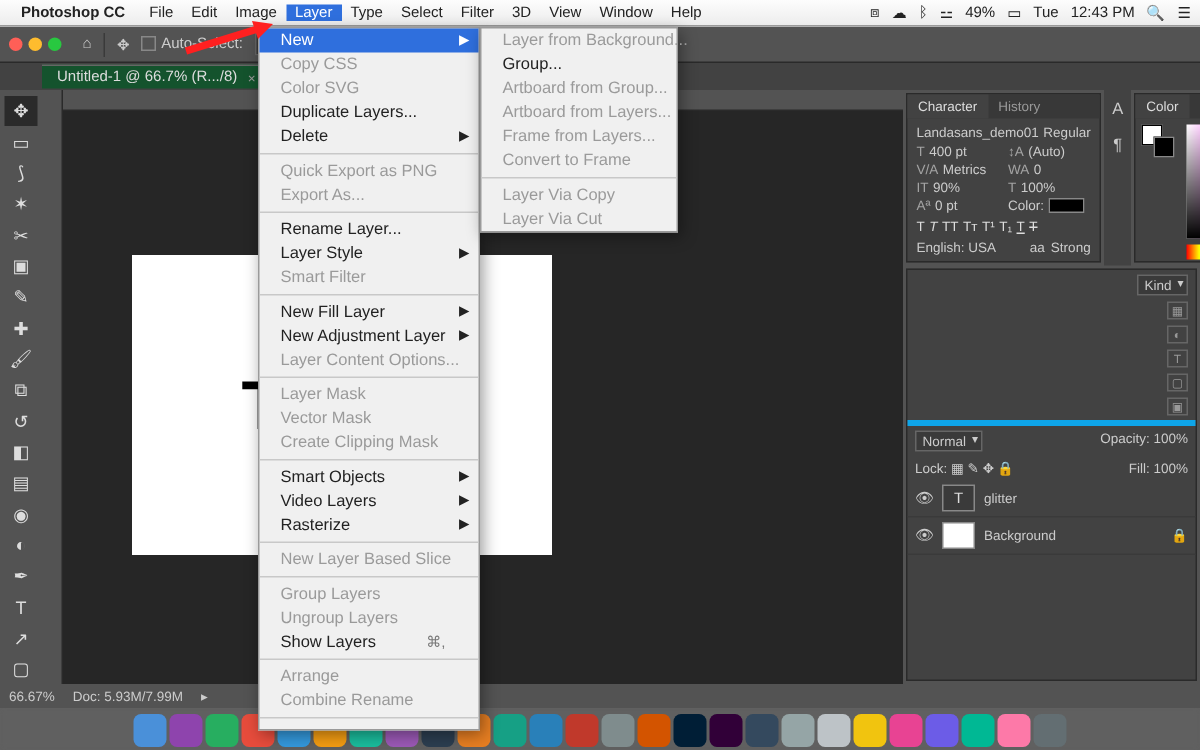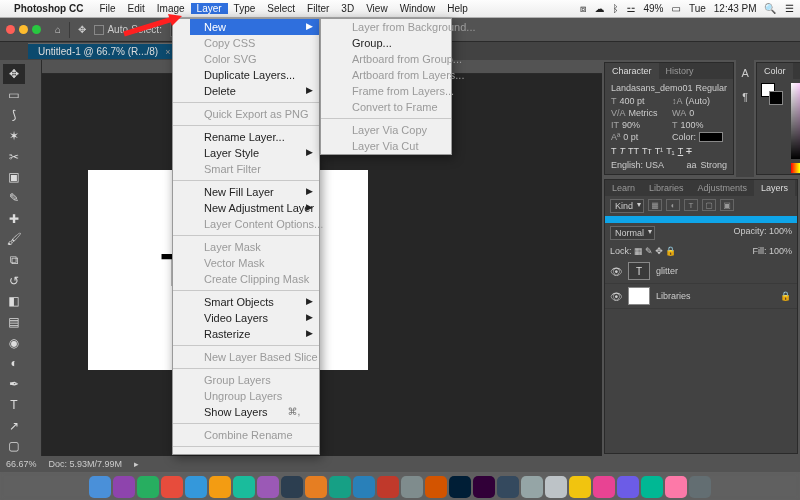--- a/index.html
+++ b/index.html
@@ -19,21 +19,21 @@
 .ps-toolbar { height:24px; background:#535353; border-bottom:1px solid #2a2a2a; display:flex; align-items:center; padding:0 6px; gap:8px; color:#ccc; font-size:10px; }
 .win-dots { display:flex; gap:4px; margin-right:6px;}
 .win-dots span { width:9px; height:9px; border-radius:50%; display:inline-block; }
 .dot-r{background:#ff5f57;} .dot-y{background:#febc2e;} .dot-g{background:#28c840;}
 .ps-toolbar .chk { width:10px;height:10px;border:1px solid #888; display:inline-block; vertical-align:middle; margin-right:3px;}
 .ps-toolbar .sep { width:1px; height:16px; background:#3a3a3a; }
 .ps-toolbar .select-box { background:#3a3a3a; border:1px solid #666; padding:1px 14px 1px 5px; position:relative; }
 .ps-toolbar .select-box:after { content:"▾"; position:absolute; right:3px; top:0; font-size:9px;}
 
 .tab-strip { height:18px; background:#424242; display:flex; align-items:center; padding-left:28px; color:#ddd; font-size:10px; }
-.tab-strip .tab { background:#0c4a6e; padding:2px 10px; border-top:1px solid #666; display:flex; gap:7px; align-items:center;}
+.tab-strip .tab { background:#14532d; padding:2px 10px; border-top:1px solid #666; display:flex; gap:7px; align-items:center;}
 .tab-strip .tab .x { color:#999; font-size:9px;}
 
 .workspace { position:absolute; top:42px; bottom:16px; left:0; right:0; display:flex; }
 
 .left-tools { width:28px; background:#535353; display:flex; flex-direction:column; align-items:center; padding-top:4px; gap:1px; }
 .left-tools .tool { width:22px; height:22px; display:flex; align-items:center; justify-content:center; color:#ddd; font-size:12px; cursor:pointer; }
 .left-tools .tool.active { background:#2a2a2a; }
 
 .canvas-area { flex:1; background:#262626; position:relative; display:flex; align-items:center; justify-content:center; }
 .ruler-h { position:absolute; top:0; left:14px; right:0; height:14px; background:#535353; border-bottom:1px solid #2a2a2a; }
@@ -52,36 +52,36 @@
 .panel-body { padding:4px 6px; }
 .char-grid { display:grid; grid-template-columns:1fr 1fr; gap:2px 6px; font-size:9px;}
 .char-grid .cell { display:flex; align-items:center; gap:3px;}
 .char-grid .iconlet { opacity:.7; }
 .color-gradient { height:76px; background:linear-gradient(to right,#fff,#f0f) ,linear-gradient(to bottom,rgba(0,0,0,0),#000); background-blend-mode:multiply; margin:4px; position:relative;}
 .hue-strip { height:10px; margin:0 4px; background:linear-gradient(to right,red,yellow,lime,cyan,blue,magenta,red);}
 .fgbg { width:22px;height:22px;position:relative; margin:4px;}
 .fgbg .fg{position:absolute;width:14px;height:14px;background:#fff;border:1px solid #000;top:0;left:0;}
 .fgbg .bg{position:absolute;width:14px;height:14px;background:#000;border:1px solid #888;bottom:0;right:0;}
 
-.layers-panel .layer-filter { display:flex; gap:4px; padding:3px 5px; align-items:flex-start; border-bottom:7px solid #0ea5e9;}
+.layers-panel .layer-filter { display:flex; gap:4px; padding:3px 5px; align-items:flex-end; border-bottom:4px solid #0ea5e9;flex-direction:column;}
 .layers-panel .filter-box { background:#3a3a3a; border:1px solid #666; padding:1px 10px 1px 4px; position:relative;}
 .layers-panel .filter-box:after{content:"▾";position:absolute;right:2px;top:0;font-size:8px;}
 .layers-panel .fic { width:14px;height:12px;border:1px solid #666; font-size:8px; display:flex;align-items:center;justify-content:center; color:#999;}
 .layers-panel .opacity-row { display:flex; justify-content:space-between; padding:3px 5px; }
 .layers-panel .layer-item { display:flex; align-items:center; gap:6px; padding:3px 5px; border-bottom:1px solid #3a3a3a;}
 .layers-panel .eye { width:12px; font-size:10px; color:#ccc;}
 .layers-panel .thumb { width:22px;height:18px;background:#fff;border:1px solid #888;}
 .layers-panel .thumb.txt { background:#3a3a3a; color:#ddd; display:flex;align-items:center;justify-content:center;font-size:10px;}
 .layers-panel .lock { margin-left:auto; font-size:9px; color:#aaa;}
 
 .status-bar { position:absolute; bottom:0; left:0; right:0; height:16px; background:#535353; color:#ccc; font-size:9px; display:flex; align-items:center; padding:0 6px; gap:12px;}
 
 
 .dropdown { position:absolute; background:#f0f0f0; border:1px solid #9a9a9a; box-shadow:2px 3px 10px rgba(0,0,0,.4); font-size:11px; color:#222; z-index:50;}
-.dropdown .dm-item { padding:2px 22px 2px 14px; display:flex; justify-content:space-between; white-space:nowrap; position:relative;margin-left:17px;}
+.dropdown .dm-item { padding:2px 22px 2px 14px; display:flex; justify-content:space-between; white-space:nowrap; position:relative;}
 .dropdown .dm-item.disabled { color:#9a9a9a; }
 .dropdown .dm-item.highlight { background:#2f6fdd; color:#fff; }
 .dropdown .dm-item .sub-arrow { position:absolute; right:6px; font-size:9px;}
 .dropdown .dm-sep { height:1px; background:#c8c8c8; margin:3px 0; }
 .dropdown .shortcut { color:#777; margin-left:20px; font-size:10px;}
 .dropdown .dm-item.highlight .shortcut { color:#fff; }
 
 .layer-menu { top:18px; left:172px; width:148px; }
 .new-submenu { top:18px; left:320px; width:132px; }
 
@@ -258,27 +258,20 @@
               </div>
             <div style="flex:1">
               <div class="color-gradient"></div>
               <div class="hue-strip"></div>
             </div>
           </div>
         </div>
       </div>
 
       <div class="panel-block layers-panel" style="flex:1">
-        <div class="panel-tabs" id="layers-tabs">
-            <span>Learn</span>
-            <span>Libraries</span>
-            <span>Adjustments</span>
-            <span class="on">Layers</span>
-            <span>Channels</span>
-          </div>
         <div class="layer-filter">
           <span class="filter-box">Kind</span>
           <span class="fic">▦</span>
           <span class="fic">◐</span>
           <span class="fic">T</span>
           <span class="fic">▢</span>
           <span class="fic">▣</span>
         </div>
         <div class="opacity-row">
           <span class="filter-box">Normal</span>
@@ -290,21 +283,21 @@
         </div>
         <div id="layer-list">
             <div class="layer-item">
               <span class="eye">👁</span>
               <span class="thumb txt">T</span>
               <span>glitter</span>
             </div>
             <div class="layer-item">
               <span class="eye">👁</span>
               <span class="thumb "></span>
-              <span>Libraries</span>
+              <span>Background</span>
               <span class="lock">🔒</span>
             </div>
           </div>
       </div>
 
     </div>
   </div>
 
   <div class="status-bar">
     <span>66.67%</span>
@@ -328,20 +321,23 @@
       <span>Duplicate Layers...</span>
     </div>
     <div class="dm-item">
       <span>Delete</span>
       <span class="sub-arrow">▶</span>
     </div>
     <div class="dm-sep"></div>
     <div class="dm-item disabled">
       <span>Quick Export as PNG</span>
     </div>
+    <div class="dm-item disabled">
+      <span>Export As...</span>
+    </div>
     <div class="dm-sep"></div>
     <div class="dm-item">
       <span>Rename Layer...</span>
     </div>
     <div class="dm-item">
       <span>Layer Style</span>
       <span class="sub-arrow">▶</span>
     </div>
     <div class="dm-item disabled">
       <span>Smart Filter</span>
@@ -390,20 +386,23 @@
       <span>Group Layers</span>
     </div>
     <div class="dm-item disabled">
       <span>Ungroup Layers</span>
     </div>
     <div class="dm-item">
       <span>Show Layers</span>
       <span class="shortcut">⌘,</span>
     </div>
     <div class="dm-sep"></div>
+    <div class="dm-item disabled">
+      <span>Arrange</span>
+    </div>
     <div class="dm-item disabled">
       <span>Combine Rename</span>
     </div>
     <div class="dm-sep"></div>
     <div class="dm-item disabled"></div>
   </div>
 
 <div class="dropdown new-submenu" id="new-submenu">
     <div class="dm-item disabled">
       <span>Layer from Background...</span>

